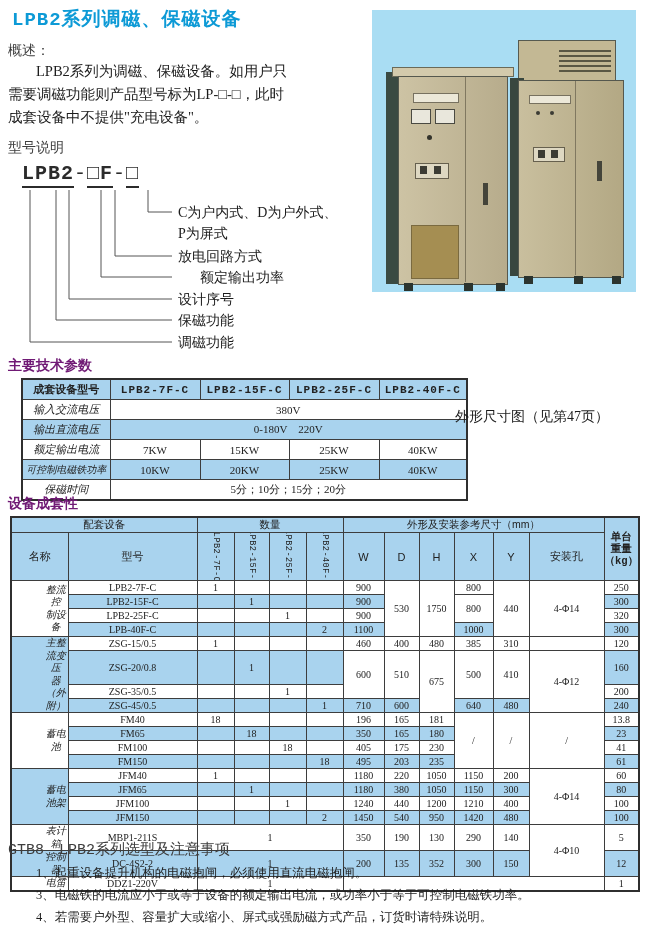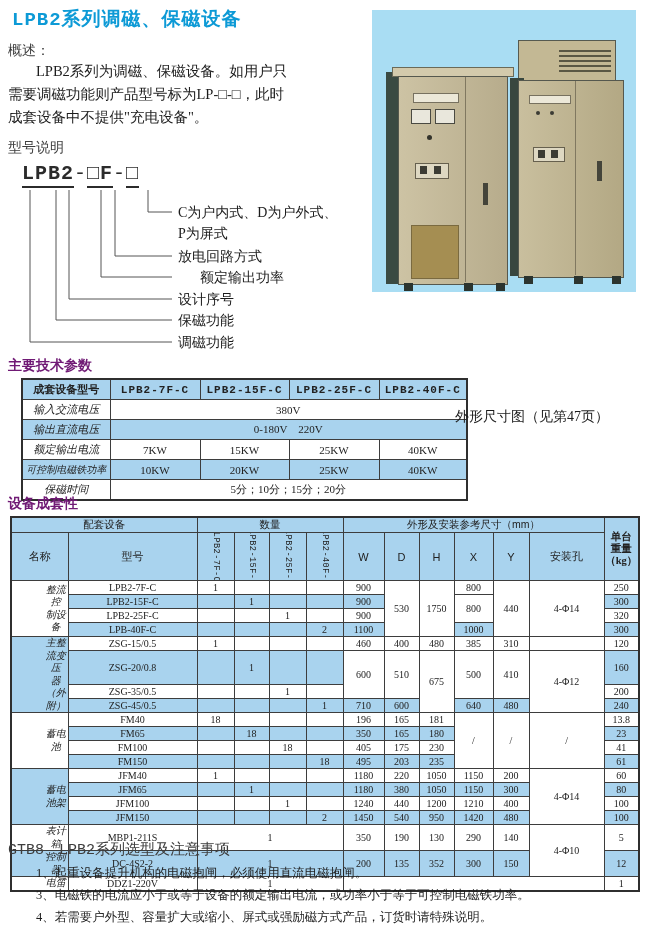--- a/index.html
+++ b/index.html
@@ -212,21 +212,21 @@
         <col style="width:39px">
         <col style="width:36px">
         <col style="width:75px">
       <col style="width:35px">
     </colgroup>
     <tbody>
         <tr class="h1">
       <td colspan="2">配套设备</td>
       <td colspan="4">数量</td>
       <td colspan="6">外形及安装参考尺寸（mm）</td>
-      <td rowspan="2" class="wt-hdr" style="white-space:pre-line;background:#a9d3ee;font-family:Liberation Serif, serif;">单台
+      <td rowspan="2" class="wt-hdr" style="white-space:pre-line;background:#a9d3ee;font-family:Liberation Mono, monospace;">单台
 重量
 （kg）</td>
     </tr>
     <tr class="h2">
       <td>名称</td>
       <td>型号</td>
       <td class="vert">
             <span>LPB2-7F-C</span>
           </td>
       <td class="vert">

